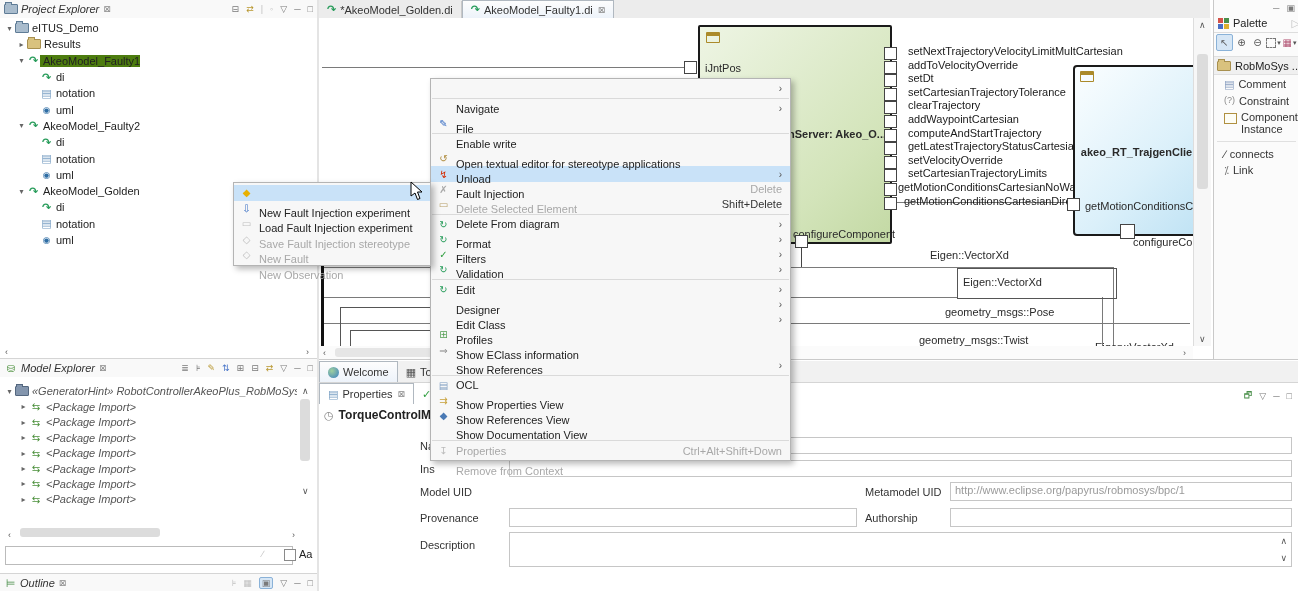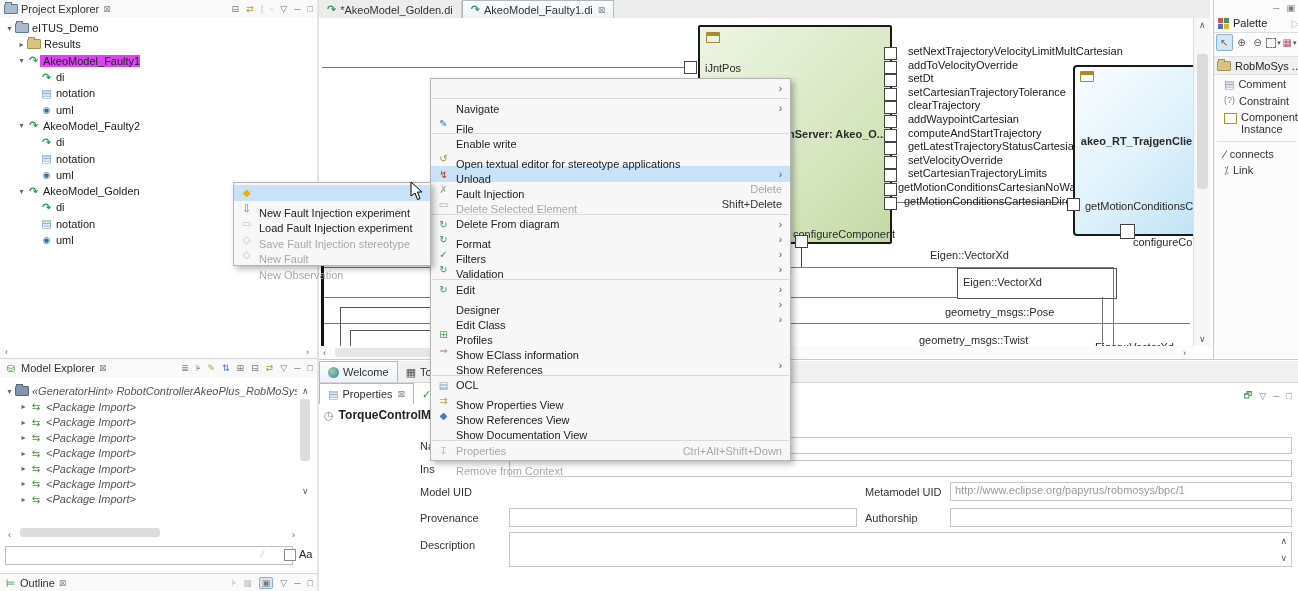--- a/index.html
+++ b/index.html
@@ -1,31 +1,31 @@
 <!DOCTYPE html>
 <html><head>
 <meta charset="utf-8">
 <style>
   html,body{margin:0;padding:0;background:#fff;}
   #app{position:relative;width:1298px;height:591px;overflow:hidden;background:#fff;
        font-family:"Liberation Sans","DejaVu Sans",sans-serif;font-size:11px;color:#222;}
   .abs{position:absolute;}
   
   .vhead{display:flex;align-items:center;gap:3px;height:18px;padding:0 4px;background:#f9f9f9;}
-  .vtitle{color:#333;white-space:nowrap;}
+  .vtitle{color:#333;white-space:nowrap;font-style:italic;}
   .tabx{color:#8a8a8a;font-size:9px;margin-left:1px;}
   .hicons{margin-left:auto;display:flex;align-items:center;gap:7px;color:#7a7a7a;font-size:9px;}
   .hicons span{cursor:default;}
   .gold{color:#b8962e;}
   .faded{color:#c0c0c0;}
   
   .trow{display:flex;align-items:center;height:16.3px;white-space:nowrap;}
   .tw{width:11px;color:#666;font-size:8px;text-align:center;flex:0 0 11px;}
   .tlabel{padding-left:3px;}
-  .sel-gray{background:#d946ef;}
+  .sel-gray{background:#4d7c0f;}
   .folder{display:inline-block;width:12px;height:8px;background:#d9c27e;border:1px solid #a8904f;border-radius:1px;position:relative;flex:0 0 12px;}
   .folder:before{content:"";position:absolute;left:0;top:-3px;width:5px;height:2px;background:#d9c27e;border:1px solid #a8904f;border-bottom:none;}
   .folder.open{background:#a9bccd;border-color:#5f7c96;}
   .folder.open:before{background:#a9bccd;border-color:#5f7c96;}
   .folder.dark{background:#8395ad;border-color:#54677f;}
   .folder.dark:before{background:#8395ad;border-color:#54677f;}
   .swirl{color:#2a9d5c;font-weight:bold;font-size:11px;width:13px;text-align:center;flex:0 0 13px;}
   .doc{color:#7aa0c4;font-size:11px;width:13px;text-align:center;flex:0 0 13px;}
   .umli{color:#2e6da4;font-size:9px;width:13px;text-align:center;flex:0 0 13px;}
   .pkg{color:#4a8f3a;font-size:10px;width:14px;text-align:center;flex:0 0 14px;}
@@ -316,21 +316,21 @@
         <div style="margin-left:-10px;">getMotionConditionsCartesianNoWait</div>
         <div style="margin-left:-4px;">getMotionConditionsCartesianDirec</div>
       </div>
 
       <div class="dlabel" style="left:474px;top:210px;">configureComponent</div>
       <div class="port" style="left:476px;top:217px;"></div>
 
       <div class="comp" style="left:754px;top:47px;width:127px;height:167px;border-radius:4px;background:linear-gradient(135deg,#fbfeff 0%,#dbf0fa 60%,#bfe2f4 100%);">
         <span class="goldbox" style="left:5px;top:4px;"></span>
       </div>
-      <div class="dlabel" style="left:756px;top:117px;width:123px;text-align:center;font-weight:bold;overflow:hidden;white-space:nowrap;">akeo_RT_TrajgenClie</div>
+      <div class="dlabel" style="left:756px;top:128px;width:123px;text-align:center;font-weight:bold;overflow:hidden;white-space:nowrap;">akeo_RT_TrajgenClie</div>
       <div class="port" style="left:748px;top:180px;"></div>
       <div class="dlabel" style="left:766px;top:182px;width:112px;overflow:hidden;white-space:nowrap;">getMotionConditionsCar</div>
       <div class="port" style="left:801px;top:206px;width:13px;height:13px;"></div>
       <div class="dlabel" style="left:814px;top:218px;width:62px;overflow:hidden;white-space:nowrap;">configureComp</div>
 
       <div class="dlabel" style="left:611px;top:231px;">Eigen::VectorXd</div>
       <div class="abs" style="left:638px;top:250px;width:158px;height:29px;border:1px solid #555;"></div>
       <div class="dlabel" style="left:644px;top:258px;">Eigen::VectorXd</div>
       <div class="dlabel" style="left:626px;top:288px;">geometry_msgs::Pose</div>
       <div class="dlabel" style="left:600px;top:316px;">geometry_msgs::Twist</div>

